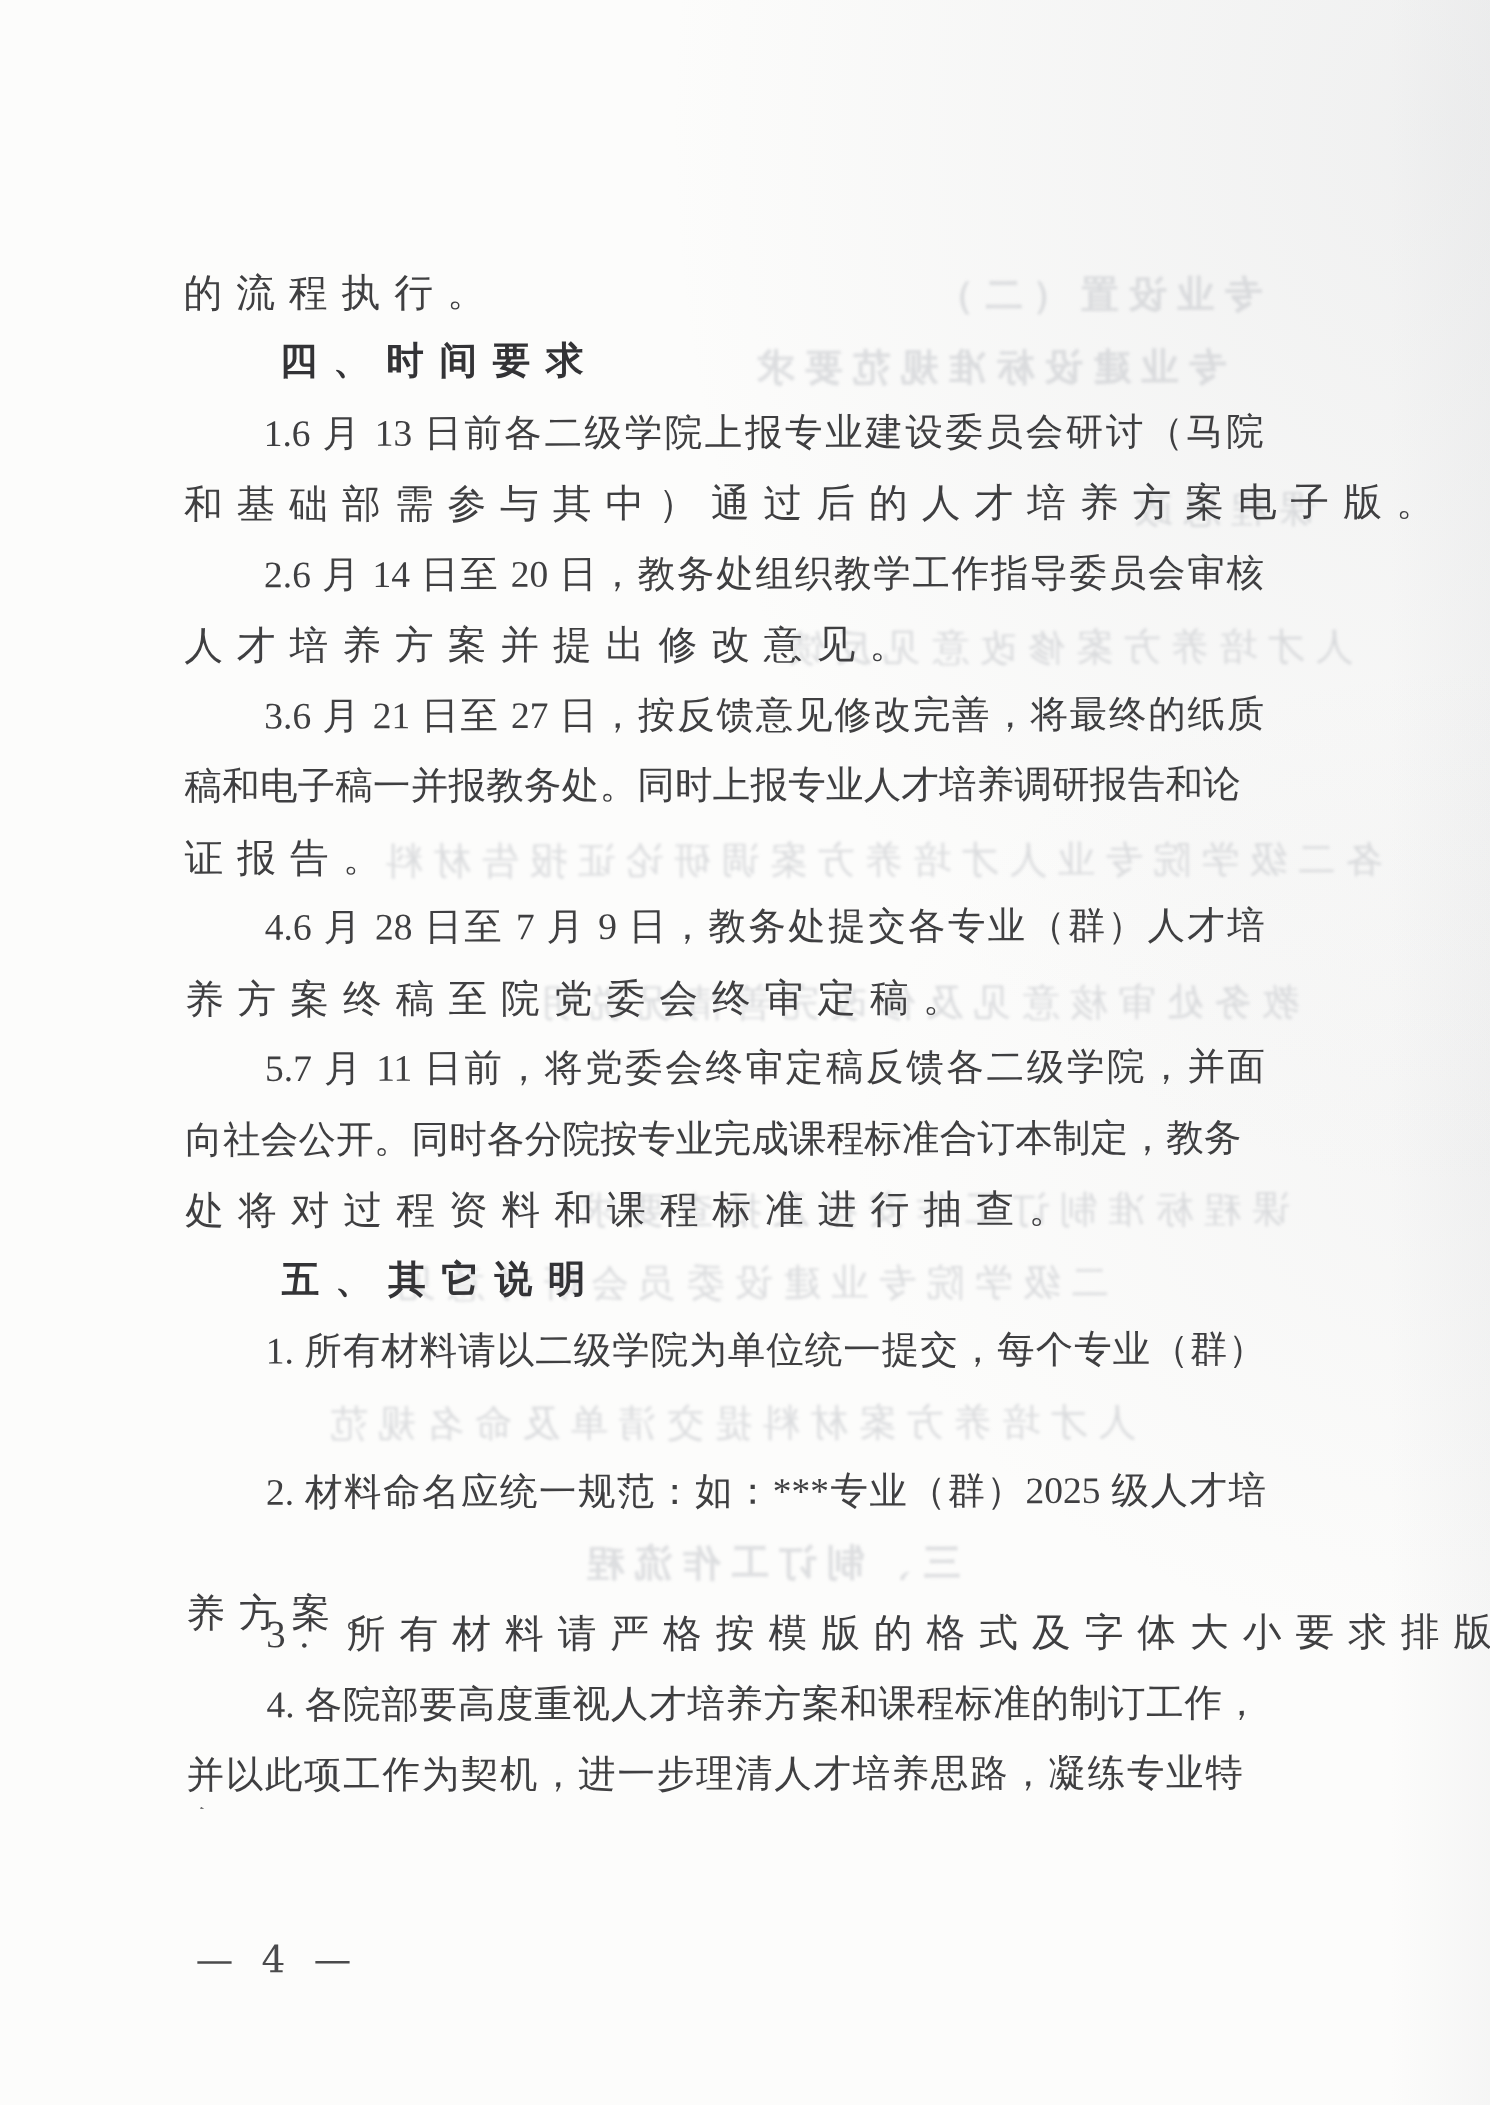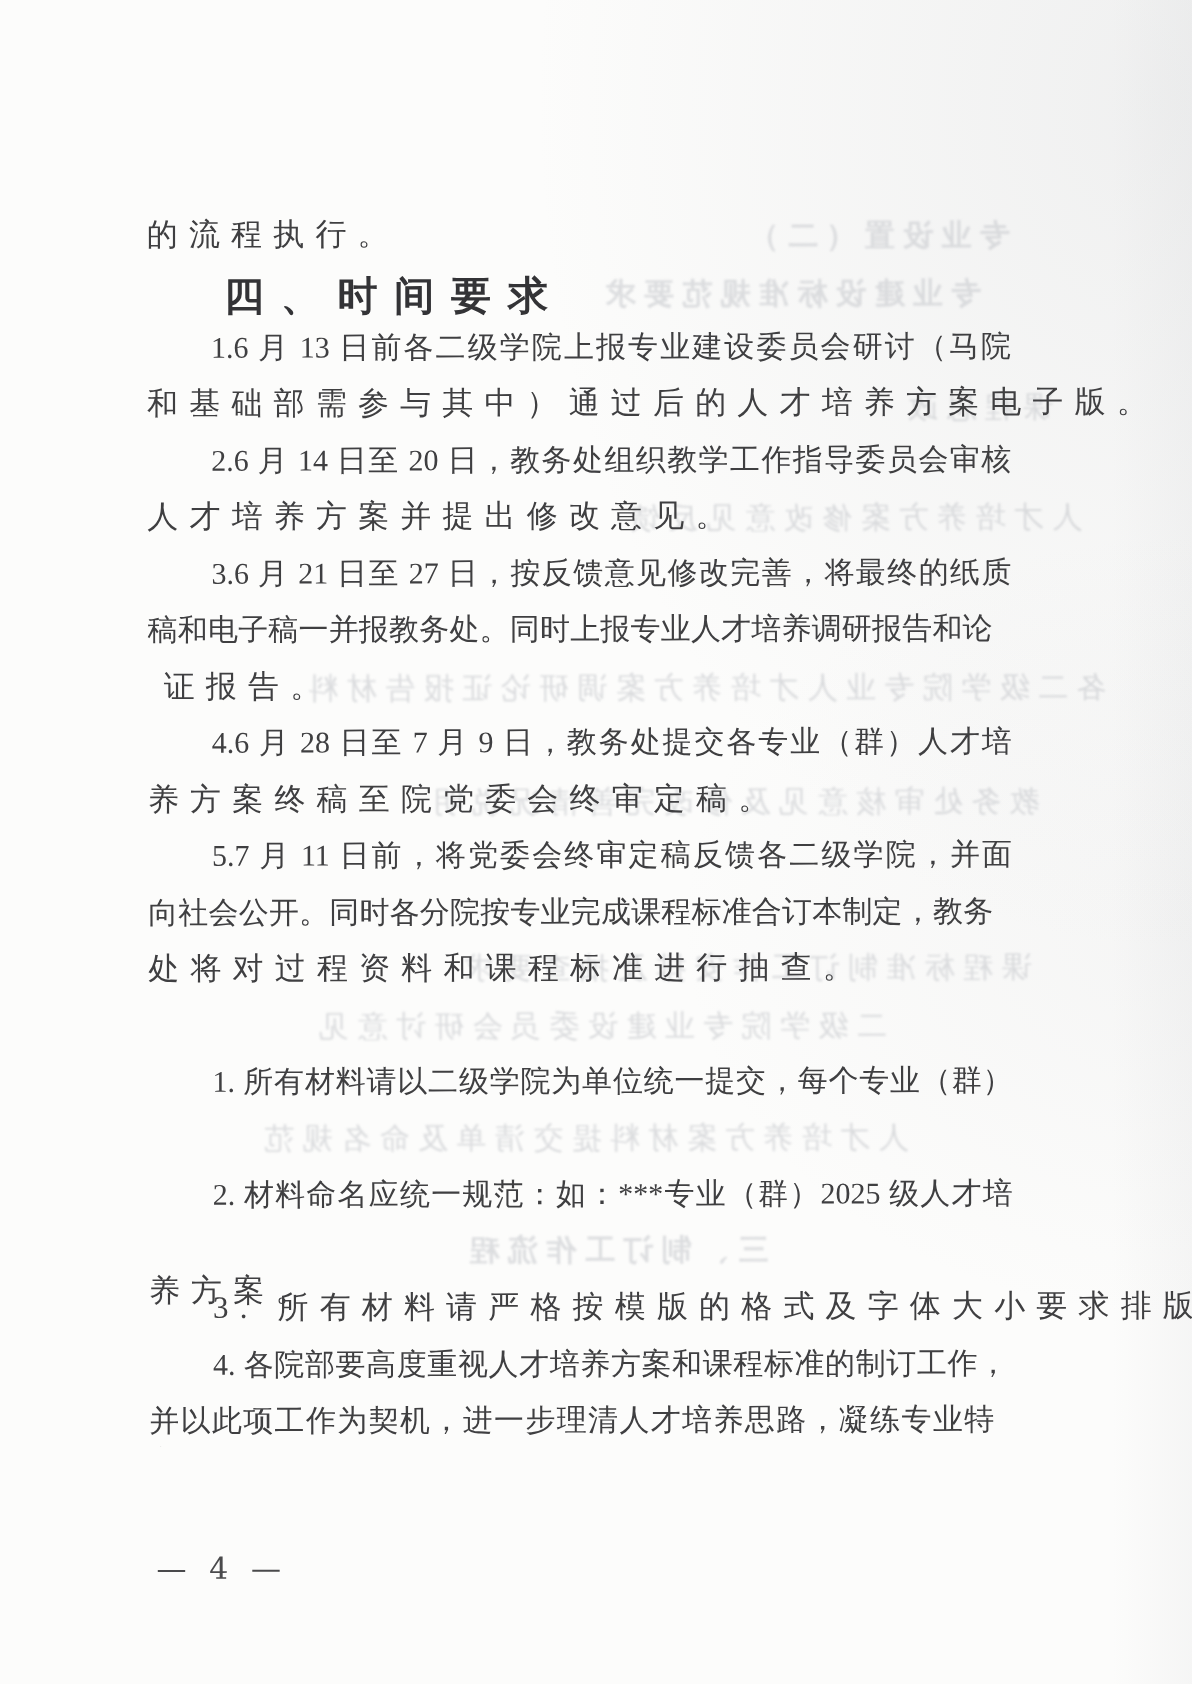--- a/index.html
+++ b/index.html
@@ -43,21 +43,21 @@
   .justify {
     font-size: 30px;
     text-align: justify;
     text-align-last: justify;
   }
   .heading {
     position: absolute;
     color: #333336;
     font-family: Liberation Serif, serif;
     font-weight: 700;
-    font-size: 40px;
+    font-size: 30px;
     letter-spacing: 0.42em;
     white-space: nowrap;
   }
   .ghost {
     position: absolute;
     color: #c6c8cc;
     opacity: 0.62;
     filter: blur(1.2px);
     transform: scaleX(-1);
     font-family: "Liberation Serif", "DejaVu Serif", serif;
@@ -99,26 +99,27 @@
     <div class="ghost ghost-bold" style="left:460px;top:1230px;">三、制订工作流程</div>
 
     <div class="line partial" style="left:148px;top:214px;">的流程执行。</div>
     <div class="heading" style="left:225px;top:268px;">四、时间要求</div>
     <div class="line justify" style="left:212px;top:327px;width:800px;">1.6 月 13 日前各二级学院上报专业建设委员会研讨（马院</div>
     <div class="line partial" style="left:148px;top:383px;">和基础部需参与其中）通过后的人才培养方案电子版。</div>
     <div class="line justify" style="left:212px;top:440px;width:800px;">2.6 月 14 日至 20 日，教务处组织教学工作指导委员会审核</div>
     <div class="line partial" style="left:148px;top:496px;">人才培养方案并提出修改意见。</div>
     <div class="line justify" style="left:212px;top:553px;width:800px;">3.6 月 21 日至 27 日，按反馈意见修改完善，将最终的纸质</div>
     <div class="line justify" style="left:148px;top:609px;width:845px;">稿和电子稿一并报教务处。同时上报专业人才培养调研报告和论</div>
-    <div class="line partial" style="left:164px;top:666px;">证报告。</div>
+    <div class="line partial" style="left:148px;top:666px;">证报告。</div>
     <div class="line justify" style="left:212px;top:722px;width:800px;">4.6 月 28 日至 7 月 9 日，教务处提交各专业（群）人才培</div>
     <div class="line partial" style="left:148px;top:779px;">养方案终稿至院党委会终审定稿。</div>
     <div class="line justify" style="left:212px;top:835px;width:800px;">5.7 月 11 日前，将党委会终审定稿反馈各二级学院，并面</div>
     <div class="line justify" style="left:148px;top:892px;width:845px;">向社会公开。同时各分院按专业完成课程标准合订本制定，教务</div>
     <div class="line partial" style="left:148px;top:948px;">处将对过程资料和课程标准进行抽查。</div>
+    <div class="heading" style="left:225px;top:1003px;">五、其它说明</div>
     <div class="line justify" style="left:212px;top:1061px;width:800px;">1. 所有材料请以二级学院为单位统一提交，每个专业（群）</div>
     <div class="line justify" style="left:212px;top:1174px;width:800px;">2. 材料命名应统一规范：如：***专业（群）2025 级人才培</div>
     <div class="line partial" style="left:148px;top:1270px;">养方案。</div>
     <div class="line partial" style="left:212px;top:1287px;">3. 所有材料请严格按模版的格式及字体大小要求排版。</div>
     <div class="line justify" style="left:212px;top:1344px;width:795px;">4. 各院部要高度重视人才培养方案和课程标准的制订工作，</div>
     <div class="line justify" style="left:148px;top:1400px;width:845px;">并以此项工作为契机，进一步理清人才培养思路，凝练专业特色，</div>
 
     <div class="page-number">— 4 —</div>
 
   </div>

